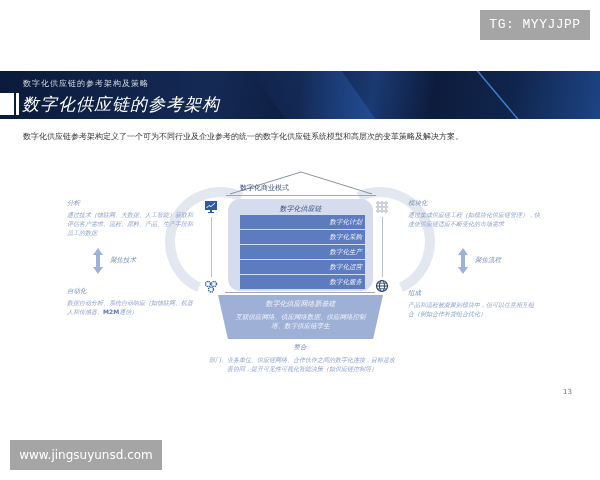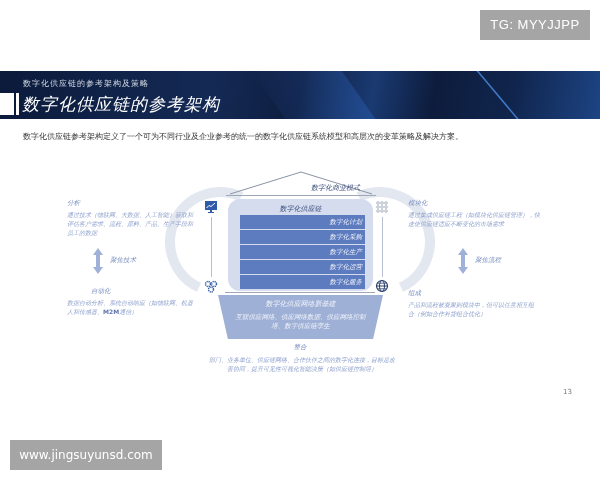--- a/index.html
+++ b/index.html
@@ -1,21 +1,21 @@
 <!DOCTYPE html>
 <html><head>
 <meta charset="utf-8">
 <style>
   * { box-sizing: border-box; margin: 0; padding: 0; }
   html, body { width: 600px; height: 480px; background: #ffffff; overflow: hidden; }
   body { position: relative; font-family: "DejaVu Serif", serif; }
 
   .tg-badge {
     position: absolute; left: 480px; top: 10px; width: 110px; height: 30px;
-    background: #a5a5a5; color: #ffffff; font-family: Liberation Sans, sans-serif;
+    background: #a5a5a5; color: #ffffff; font-family: Liberation Mono, monospace;
     font-size: 13px; line-height: 30px; text-align: center; letter-spacing: 0.5px;
   }
 
   .banner {
     position: absolute; left: 0; top: 71px; width: 600px; height: 48px;
     background: linear-gradient(100deg, #0b1a3a 0%, #142a55 35%, #0e1d3f 50%, #1a3a72 62%, #0d1c3c 72%, #10254d 85%, #1d4484 100%);
     overflow: hidden;
   }
   .banner .slash1 { position: absolute; left: 270px; top: 0; width: 90px; height: 52px;
     background: linear-gradient(120deg, rgba(40,80,150,0.0), rgba(40,90,170,0.55)); transform: skewX(35deg); }
@@ -35,21 +35,21 @@
   .side-text b { font-family: "DejaVu Sans", sans-serif; font-style: normal; color: #5b72ad; }
 
   .updown { position: absolute; width: 10px; height: 26px; }
   .updown .shaft { position: absolute; left: 3px; top: 6px; width: 4px; height: 14px; background: #9fb0d9; }
   .updown .up { position: absolute; left: 0; top: 0; width: 0; height: 0; border-left: 5px solid transparent; border-right: 5px solid transparent; border-bottom: 7px solid #9fb0d9; }
   .updown .down { position: absolute; left: 0; bottom: 0; width: 0; height: 0; border-left: 5px solid transparent; border-right: 5px solid transparent; border-top: 7px solid #9fb0d9; }
 
   .arc { position: absolute; border-radius: 50%; border: 10px solid #e3e7f0; }
 
   .roof { position: absolute; left: 228px; top: 5px; }
-  .roof-label { position: absolute; left: 240px; top: 18px; width: 120px; text-align: right; font-size: 7px; color: #3d4f7d; font-style: italic; }
+  .roof-label { position: absolute; left: 240px; top: 18px; width: 120px; text-align: left; font-size: 7px; color: #3d4f7d; }
   .roof-base { position: absolute; left: 226px; top: 30px; width: 150px; height: 1px; background: #a0a8b8; }
 
   .chain-box { position: absolute; left: 228px; top: 34px; width: 145px; height: 92px; background: #d5dcee; border-radius: 12px; }
   .chain-title { position: absolute; left: 228px; top: 39px; width: 145px; text-align: center; font-size: 7px; color: #3d4f7d; font-style: italic; }
   .chain-row { position: absolute; left: 240px; width: 125px; height: 14px; background: #5d7bbf; color: #eef2fb; font-size: 6.5px; text-align: right; padding-right: 3px; line-height: 14px; font-style: italic; overflow: hidden; white-space: nowrap; }
 
   .vline { position: absolute; width: 1px; background: #b8bfd0; }
 
   .icon { position: absolute; width: 14px; height: 14px; }
 
@@ -90,21 +90,21 @@
   <div class="arc" style="left:325px; top:22px; width:110px; height:110px; border-color:#e3e7f0 #e3e7f0 transparent transparent; transform: rotate(20deg);"></div>
 
   <div class="side-label" style="left:67px; top:34px;">分析</div>
   <div class="side-text" style="left:67px; top:45px; width:128px;">通过技术（物联网、大数据、人工智能）获取和评估客户需求、流程、原料、产品、生产手段和员工的数据</div>
   <div class="updown" style="left:93px; top:83px;">
     <div class="up"></div>
       <div class="shaft"></div>
       <div class="down"></div>
   </div>
   <div class="side-label" style="left:110px; top:91px;">聚焦技术</div>
-  <div class="side-label" style="left:67px; top:122px;margin-left:24px;">自动化</div>
+  <div class="side-label" style="left:67px; top:122px;">自动化</div>
   <div class="side-text" style="left:67px; top:133px; width:130px;"><span>数据自动分析、系统自动响应（如物联网、机器人和传感器、</span><b>M2M</b><span>通信）</span></div>
 
   <svg class="icon" style="left:204px; top:35px;" viewBox="0 0 14 14">
     <rect x="1" y="1" width="12" height="9" fill="#2f5ba8"></rect>
     <polyline points="2.5,8 5,5.5 7,6.5 11,3" stroke="#ffffff" stroke-width="1" fill="none"></polyline>
     <rect x="6" y="10" width="2" height="2" fill="#2f5ba8"></rect>
     <rect x="4" y="12" width="6" height="1" fill="#2f5ba8"></rect>
   </svg>
   <div class="vline" style="left:211px; top:52px; height:60px;"></div>
   <svg class="icon" style="left:204px; top:114px;" viewBox="0 0 14 14">

